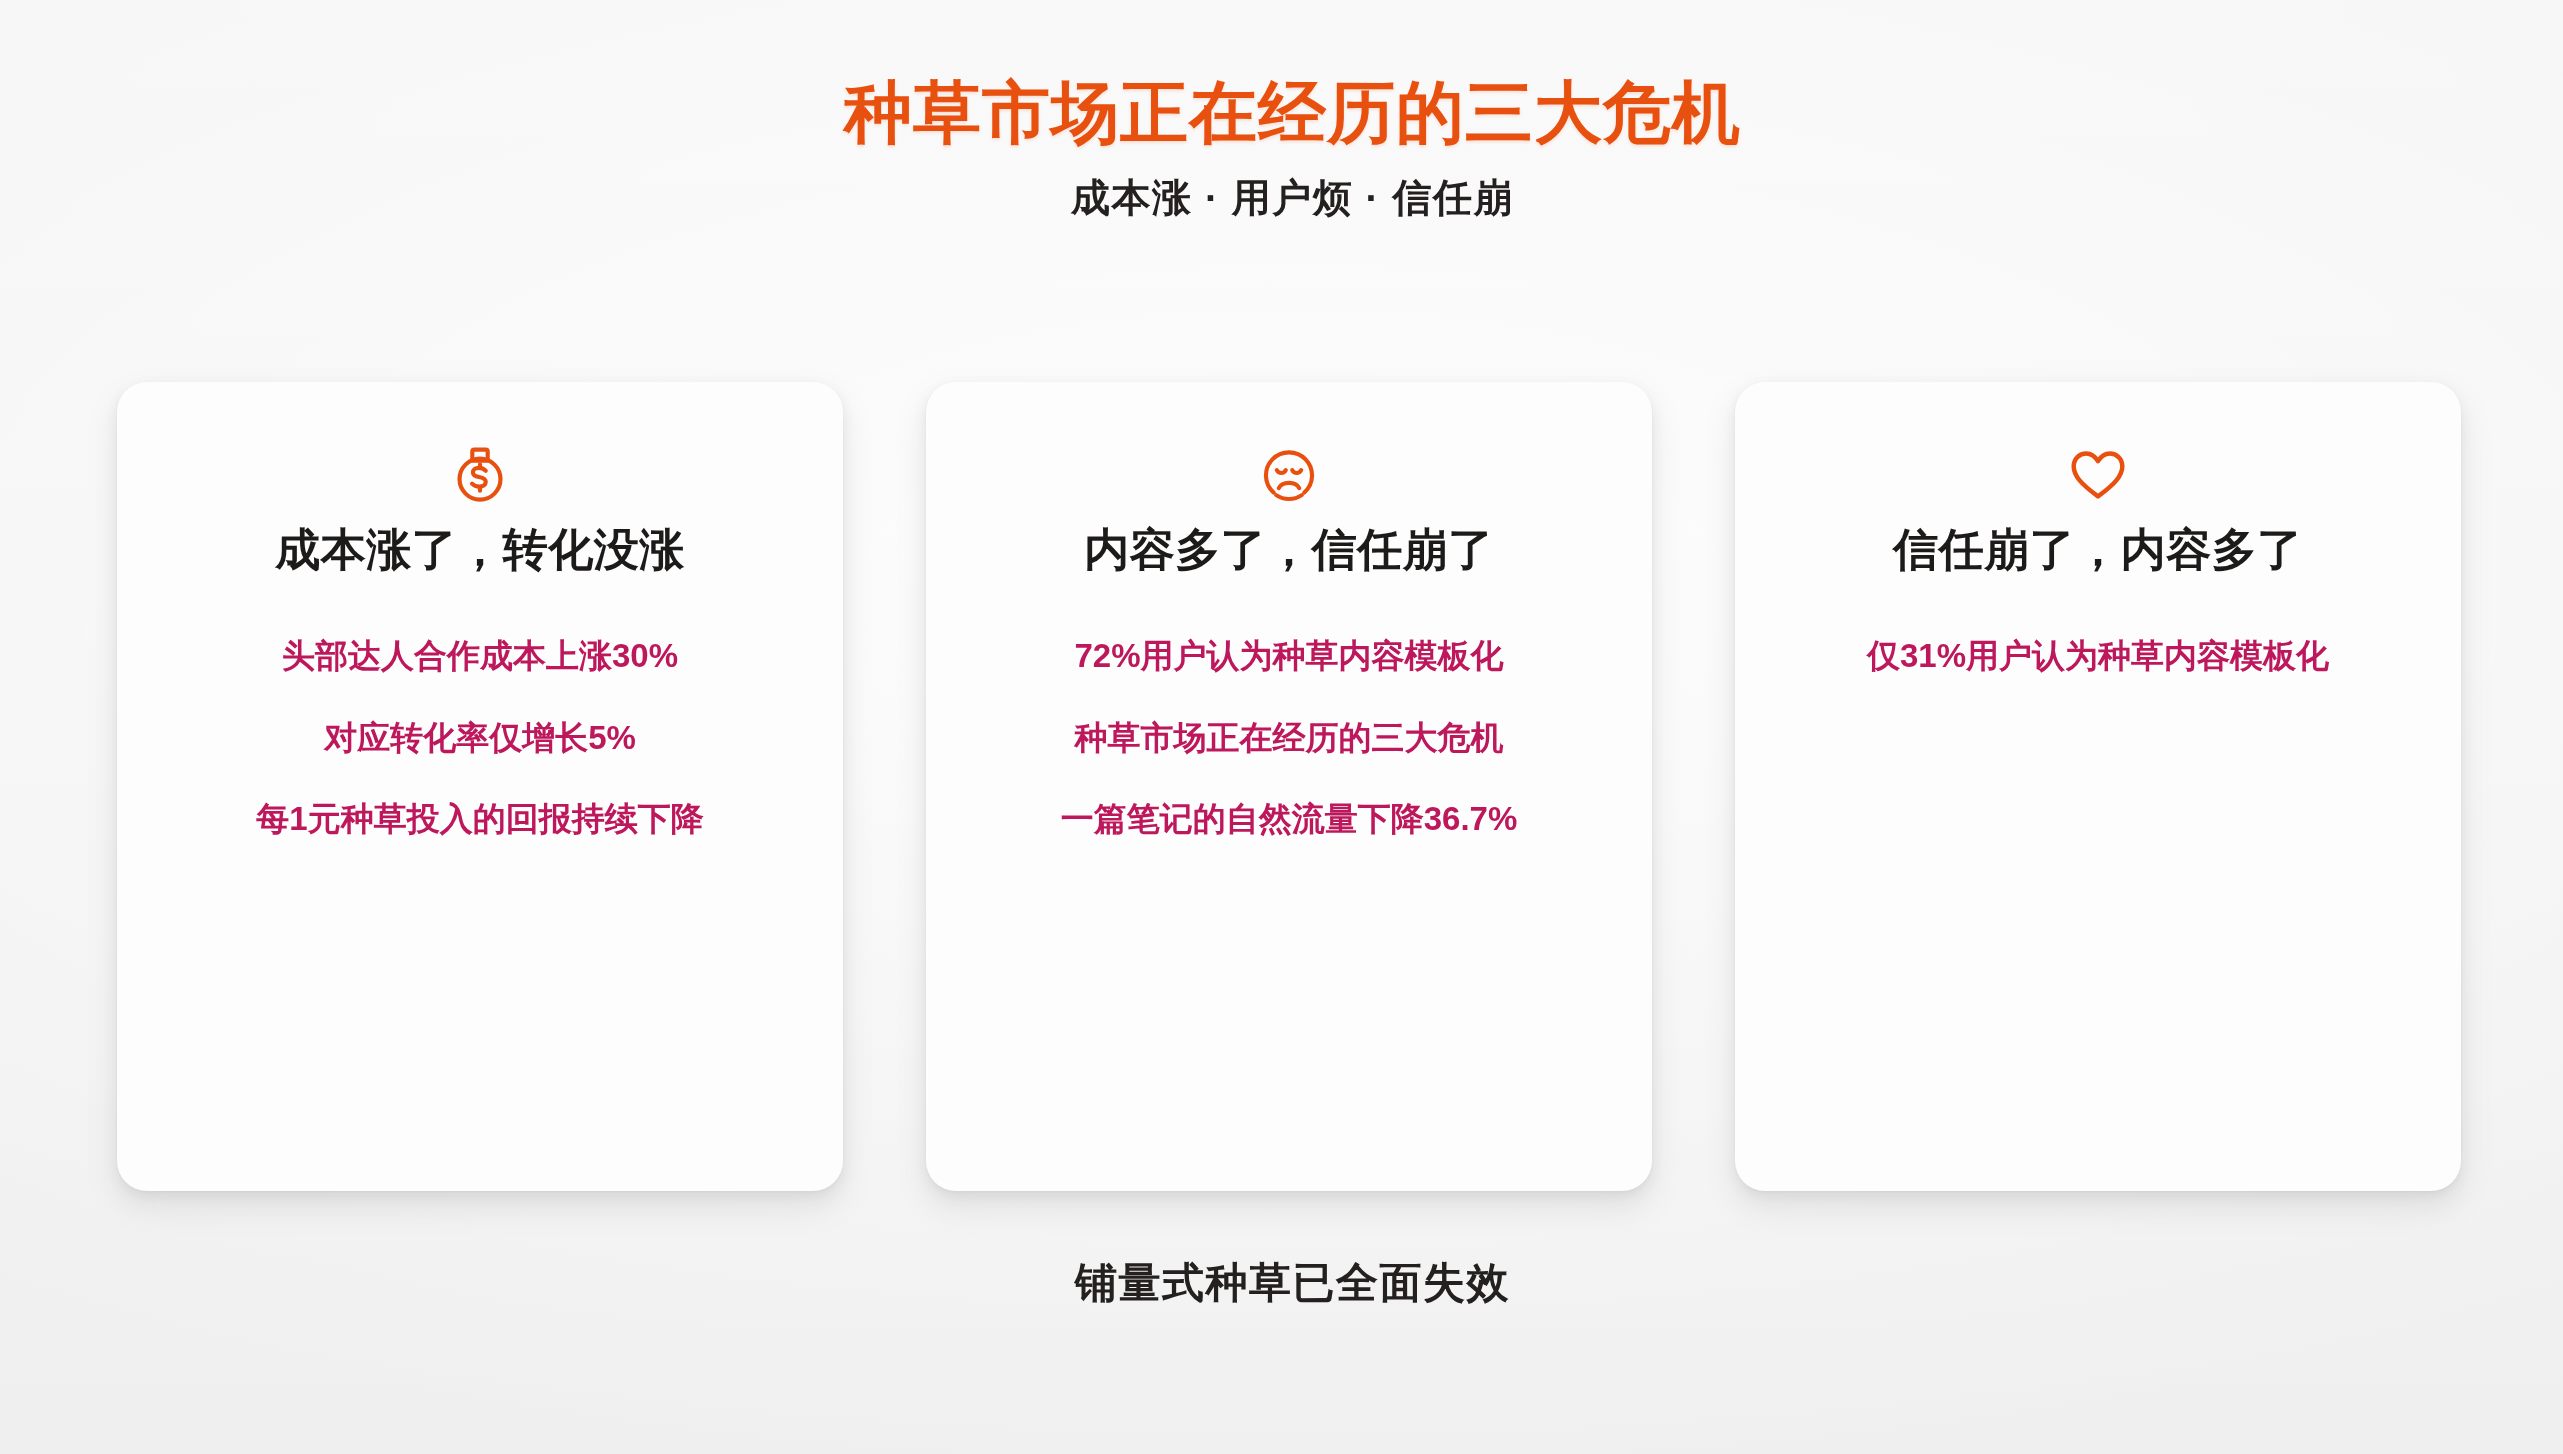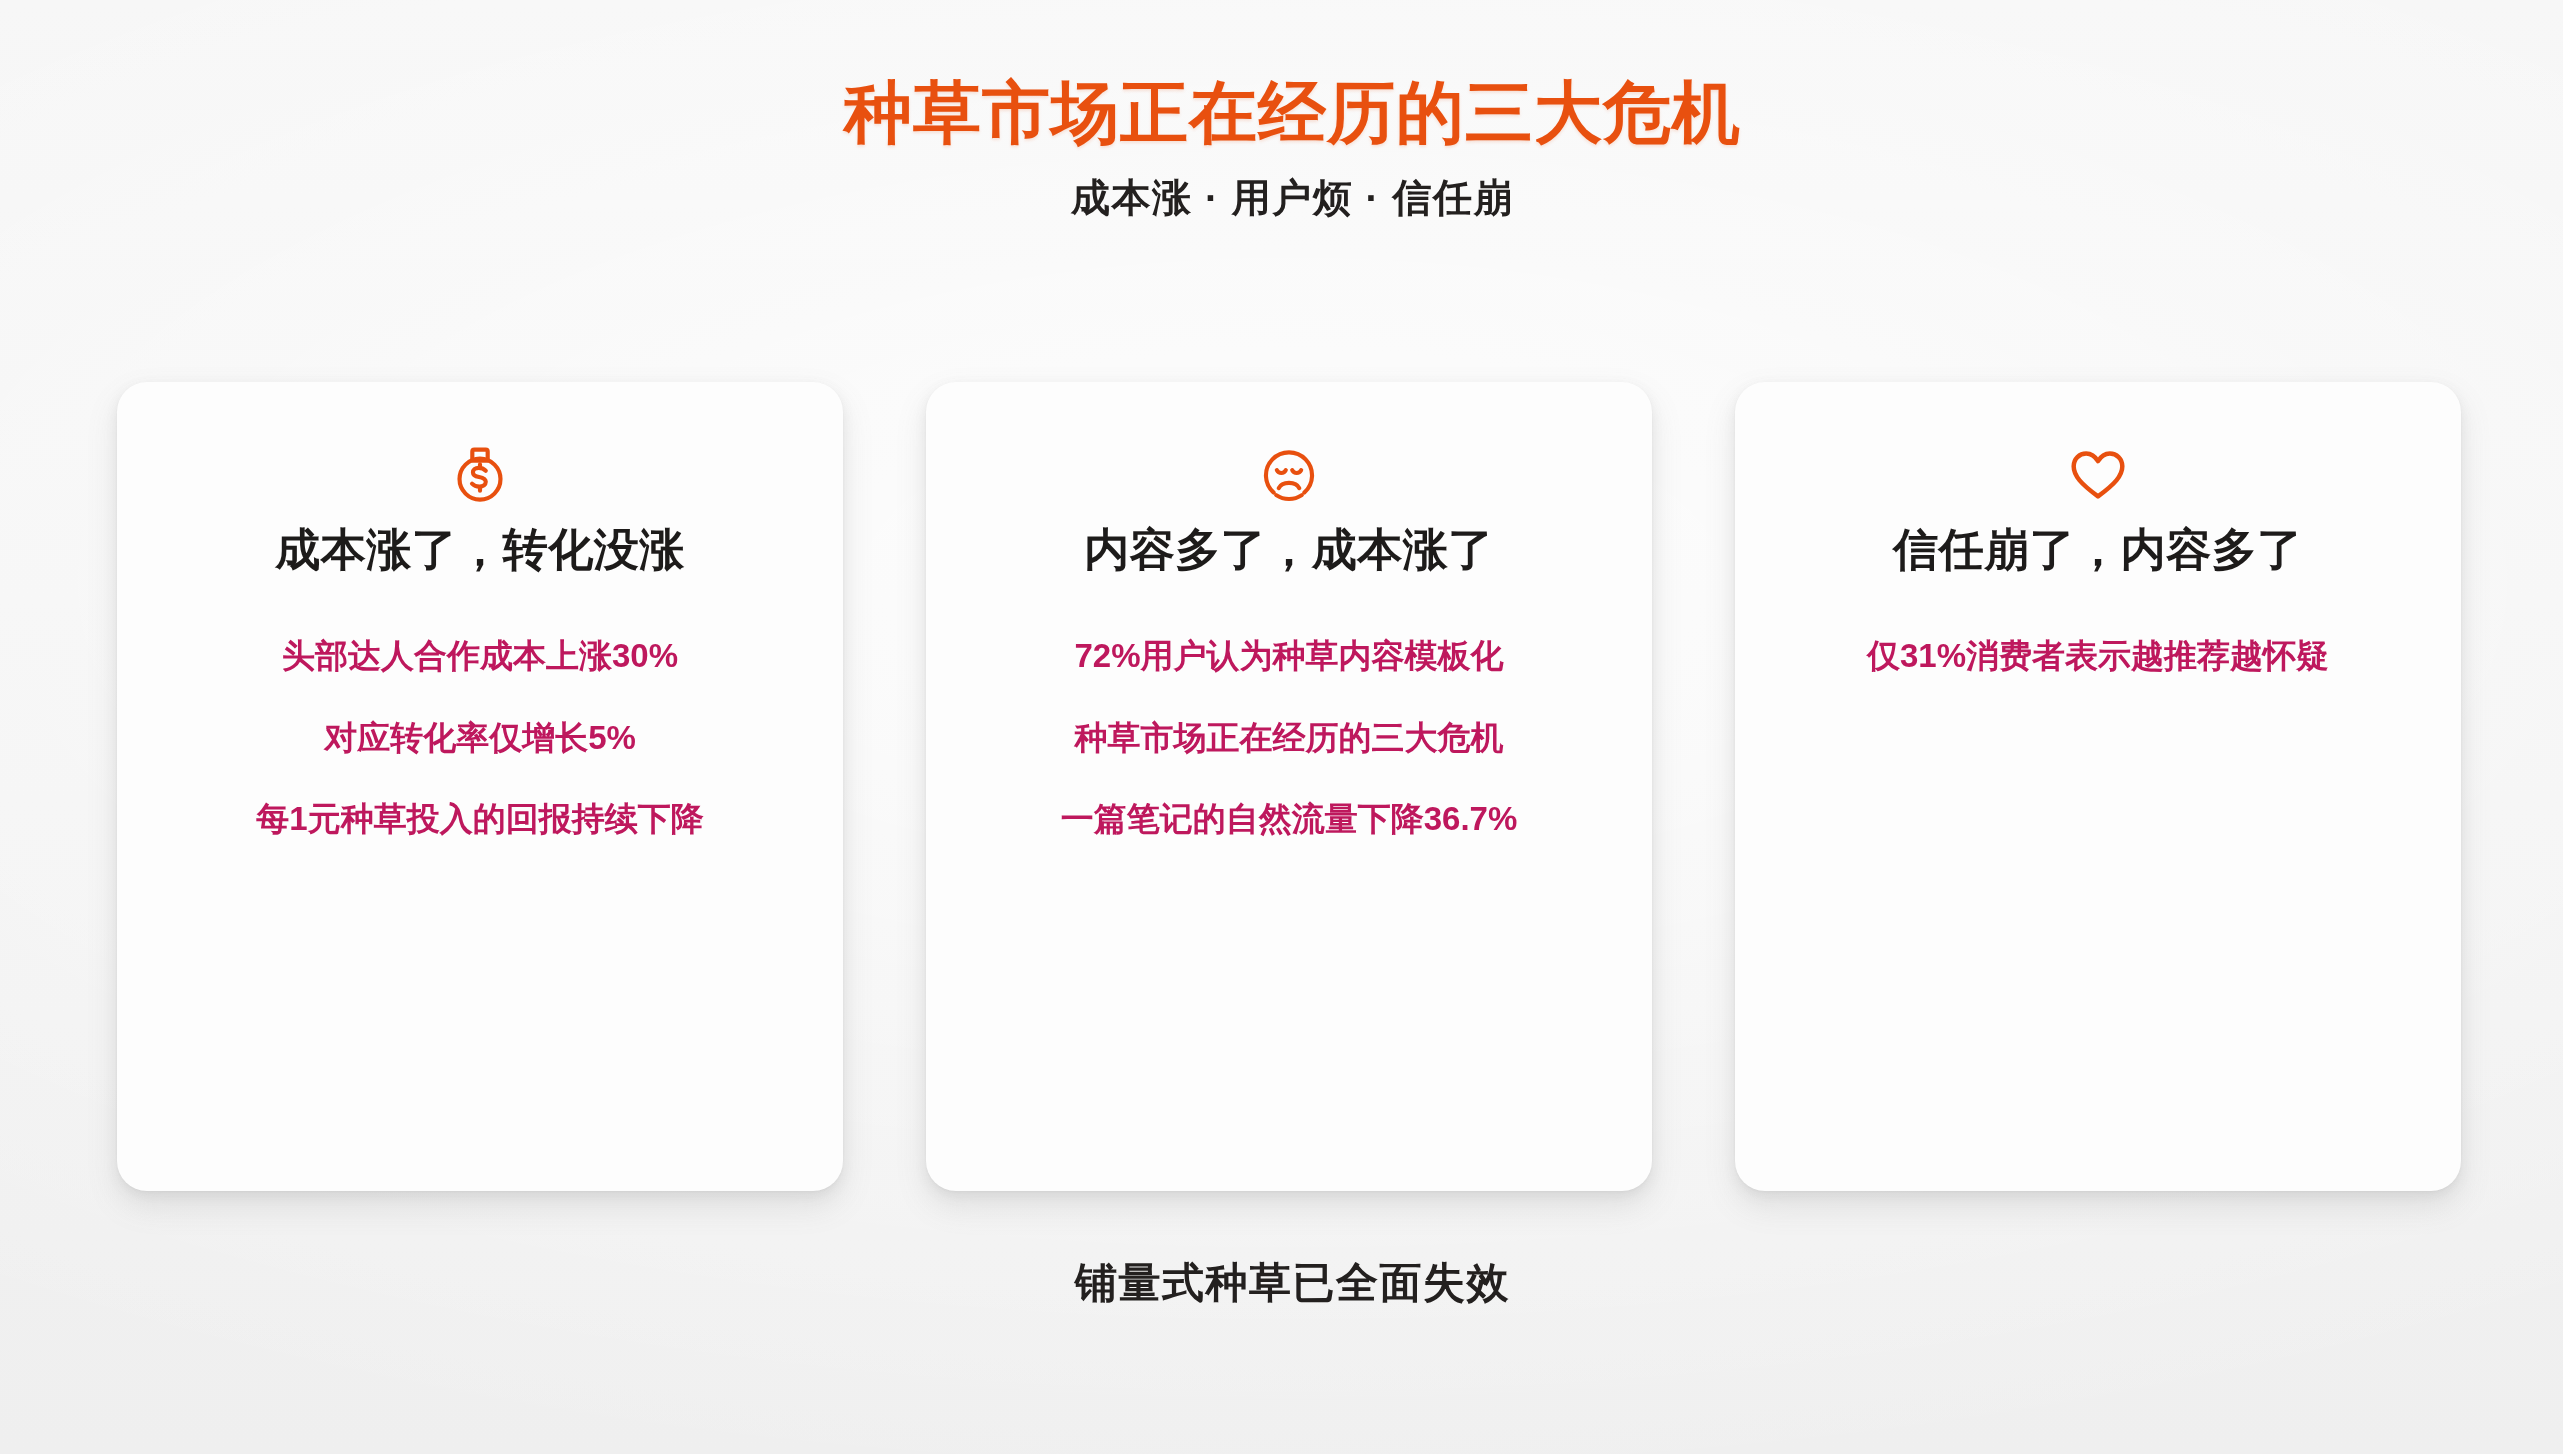--- a/index.html
+++ b/index.html
@@ -178,37 +178,37 @@
     <div class="card">
       <div class="card-icon">
         <svg viewBox="0 0 100 100" fill="none" xmlns="http://www.w3.org/2000/svg">
           <path d="M26 79 a36 36 0 1 1 48 0" stroke="#E8500F" stroke-width="6.5" stroke-linecap="round"></path>
           <path d="M30 83 a36 36 0 0 0 40 0" stroke="#E8500F" stroke-width="6.5" stroke-linecap="round"></path>
           <path d="M31 44 c3 6 11 6 14 0" stroke="#E8500F" stroke-width="6.5" stroke-linecap="round" stroke-linejoin="round"></path>
           <path d="M55 44 c3 6 11 6 14 0" stroke="#E8500F" stroke-width="6.5" stroke-linecap="round" stroke-linejoin="round"></path>
           <path d="M34 72 c5 -11 27 -11 32 0" stroke="#E8500F" stroke-width="6.5" stroke-linecap="round"></path>
         </svg>
       </div>
-      <h3 class="card-title">内容多了，成本涨了</h3>
+      <h3 class="card-title">内容多了，信任崩了</h3>
       <div class="card-lines">
         <div class="card-line">72%用户认为种草内容模板化</div>
         <div class="card-line">种草市场正在经历的三大危机</div>
         <div class="card-line">一篇笔记的自然流量下降36.7%</div>
       </div>
     </div>
 
     <div class="card">
       <div class="card-icon">
         <svg viewBox="0 0 100 100" fill="none" xmlns="http://www.w3.org/2000/svg">
           <path d="M50 85 C24 66 12 53 12 38 C12 26 21 18 31.5 18 C39 18 45.5 22.5 50 30 C54.5 22.5 61 18 68.5 18 C79 18 88 26 88 38 C88 53 76 66 50 85 Z" stroke="#E8500F" stroke-width="7" stroke-linecap="round" stroke-linejoin="round"></path>
         </svg>
       </div>
       <h3 class="card-title">信任崩了，内容多了</h3>
       <div class="card-lines">
-        <div class="card-line">仅31%消费者表示越推荐越怀疑</div>
+        <div class="card-line">仅31%用户认为种草内容模板化</div>
       </div>
     </div>
 
   </div>
 
   <div class="footer">
     <p class="footer-text">铺量式种草已全面失效</p>
   </div>
 </div>
 

